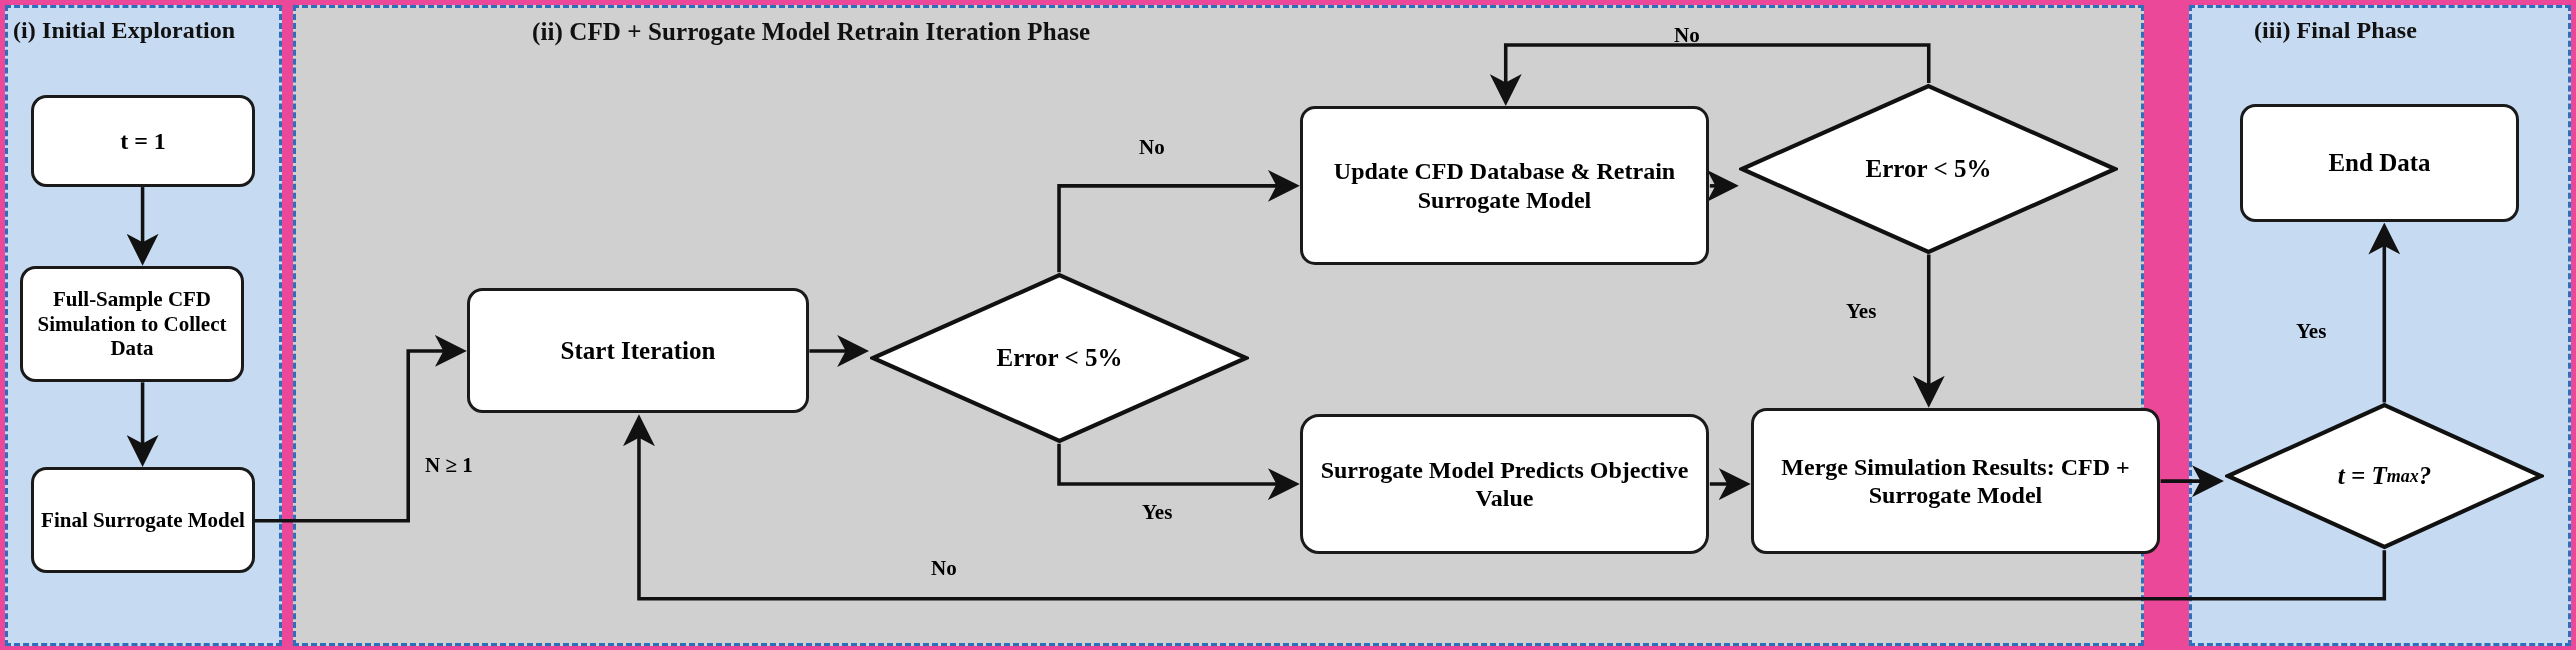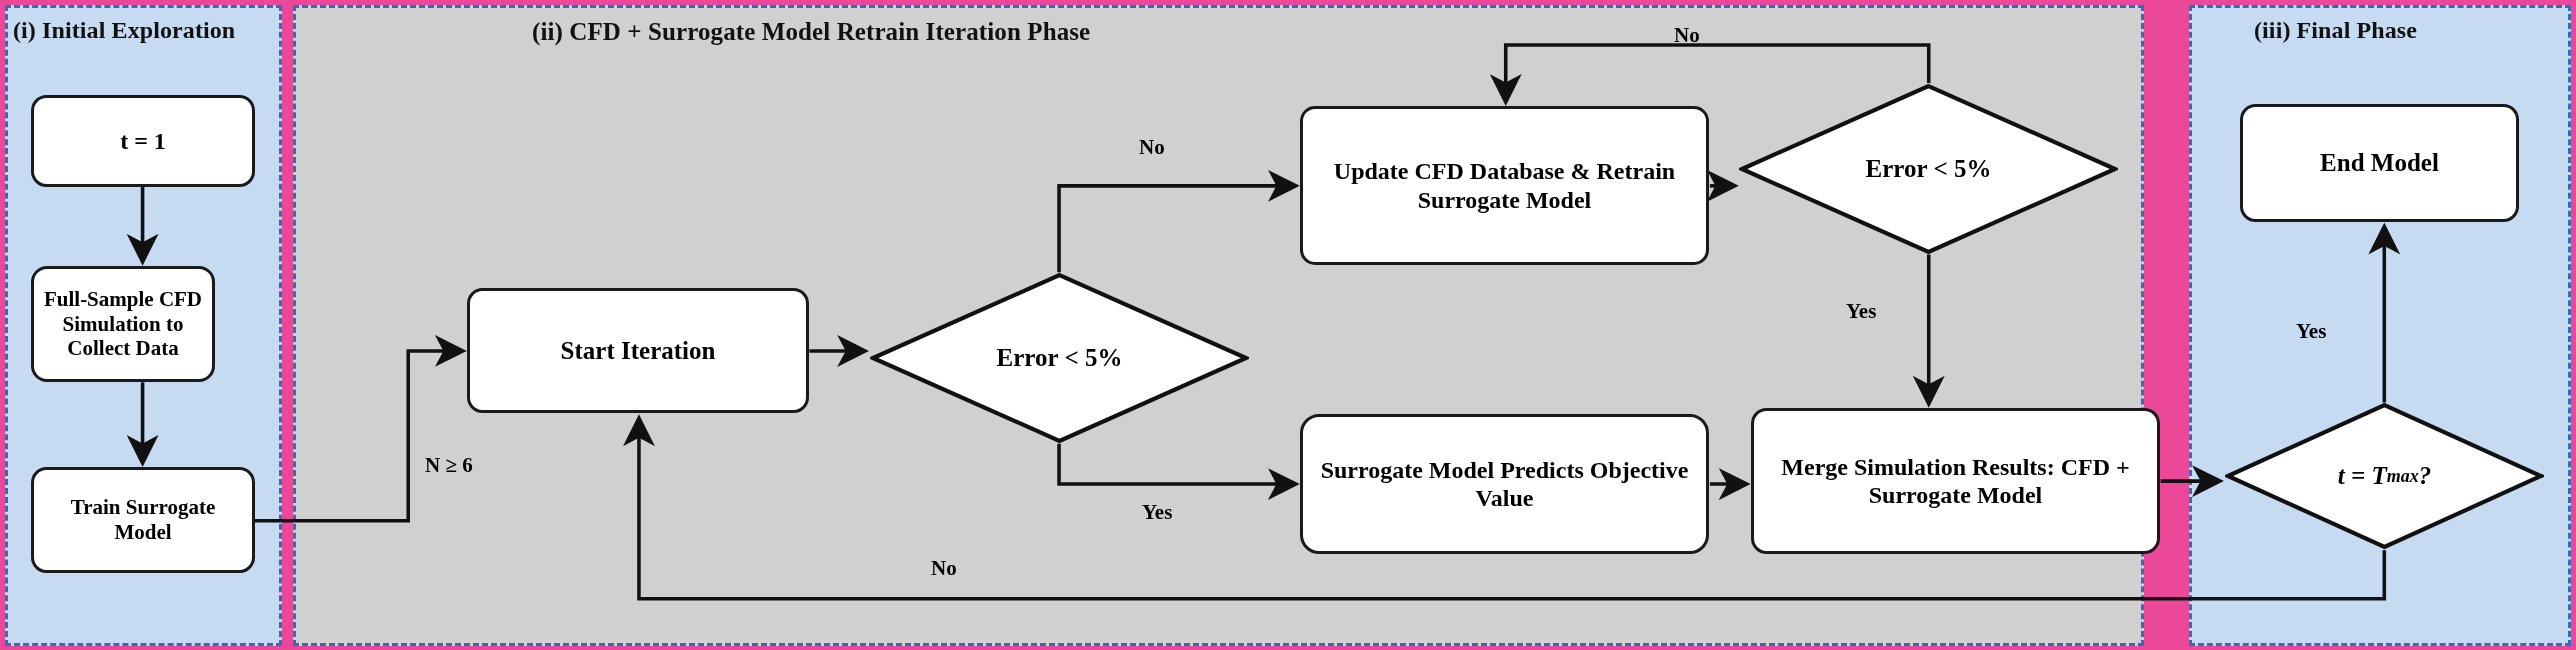--- a/index.html
+++ b/index.html
@@ -17,21 +17,21 @@
   #title-i{left:13px;top:16.6px;font-size:24px;}
   #title-ii{left:532px;top:18px;font-size:25px;}
   #title-iii{left:2254px;top:16.6px;font-size:24px;font-family:Liberation Serif, serif;}
 
   
   .box{position:absolute;background:#ffffff;border:3px solid #1a1a1a;border-radius:15.4px;
        box-sizing:border-box;display:flex;align-items:center;justify-content:center;
        text-align:center;font-weight:bold;color:#000;line-height:1.18;padding:2.4px 6px;}
 
   #box-t1        {left:31px;  top:95px; width:224px;height:92px;font-size:24px;}
-  #box-fullsample{left:31px;  top:266px; width:184px;height:116px;font-size:21px;border-radius:16px;}
+  #box-fullsample{left:20px;  top:266px; width:224px;height:116px;font-size:21px;}
   #box-train     {left:31px;  top:467px; width:224px;height:106px;font-size:21px;}
   #box-start     {left:467px; top:288px; width:342px;height:125px;font-size:25px;}
   #box-update    {left:1300px;top:106px; width:409px;height:159px;font-size:24px;border-radius:15px;}
   #box-predict   {left:1300px;top:414px; width:409px;height:140px;font-size:24px;border-radius:19px;}
   #box-merge     {left:1751px;top:408px; width:409px;height:146px;font-size:24px;}
   #box-end       {left:2240px;top:104px; width:279px;height:118px;font-size:25px;}
 
   .ital{}
 
   
@@ -112,21 +112,21 @@
 
   <div class="box" id="box-t1">
     <span class="ital">t = 1</span>
   </div>
 
   <div class="box" id="box-fullsample">
     <span>Full-Sample CFD Simulation to Collect Data</span>
   </div>
 
   <div class="box" id="box-train">
-    <span>Train Surrogate Model</span>
+    <span>Final Surrogate Model</span>
   </div>
 
   <div class="box" id="box-start">
     <span>Start Iteration</span>
   </div>
 
   <div class="diamond" id="dia-err1">
     <svg width="379" height="172" viewBox="0 0 640 290" xmlns="http://www.w3.org/2000/svg">
       <polygon points="320,5 635,145 320,285 5,145" fill="#ffffff" stroke="#111" stroke-width="7"></polygon>
     </svg>
@@ -146,32 +146,32 @@
 
   <div class="box" id="box-predict">
     <span>Surrogate Model Predicts Objective Value</span>
   </div>
 
   <div class="box" id="box-merge">
     <span>Merge Simulation Results: CFD + Surrogate Model</span>
   </div>
 
   <div class="box" id="box-end">
-    <span>End Model</span>
+    <span>End Data</span>
   </div>
 
   <div class="diamond" id="dia-tmax">
     <svg width="319" height="148" viewBox="0 0 540 250" xmlns="http://www.w3.org/2000/svg">
       <polygon points="270,5 535,125 270,245 5,125" fill="#ffffff" stroke="#111" stroke-width="7"></polygon>
     </svg>
     <div class="dlabel">t = T<span style="font-size: 0.72em; font-style: italic; vertical-align: -0.06em;">max</span> ?</div>
   </div>
 
   <div class="elabel" id="lbl-no-top">No</div>
   <div class="elabel" id="lbl-yes-bottom">Yes</div>
   <div class="elabel" id="lbl-no-loop">No</div>
   <div class="elabel" id="lbl-yes-down">Yes</div>
-  <div class="elabel" id="lbl-n2">N ≥ 6</div>
+  <div class="elabel" id="lbl-n2">N ≥ 1</div>
   <div class="elabel" id="lbl-no-return">No</div>
   <div class="elabel" id="lbl-yes-final">Yes</div>
 
 </div>
 
 
 </body></html>

